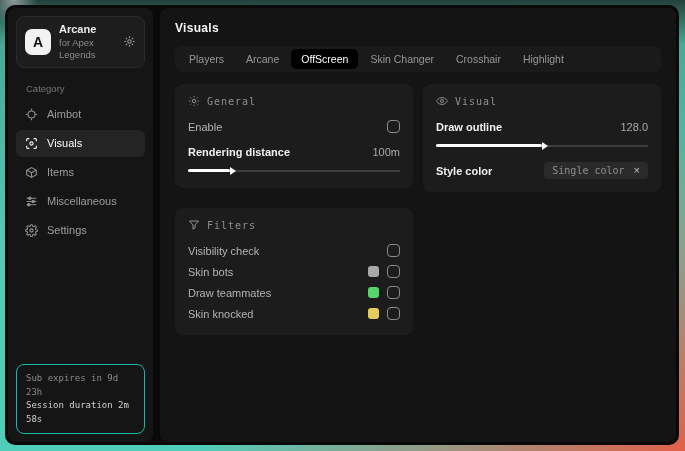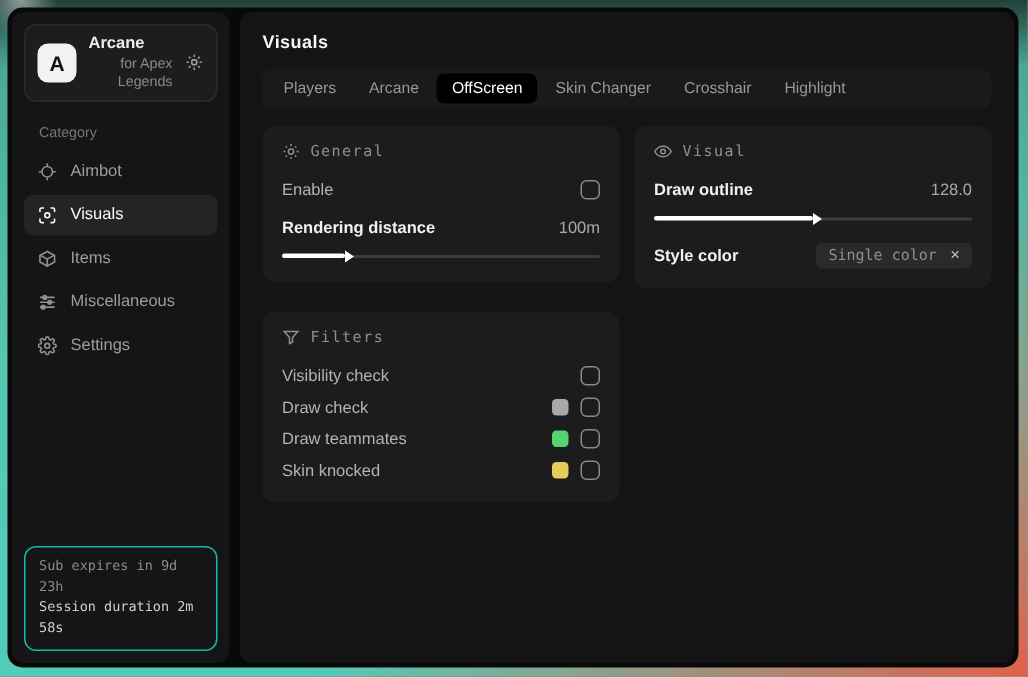--- a/index.html
+++ b/index.html
@@ -26,21 +26,21 @@
     background:#1d1d1d; border:1px solid #2a2a2a; border-radius:8px;
     display:flex; align-items:center; gap:8px; padding:6px 8px;
   }
   .logo-badge{
     width:26px; height:26px; background:#f2f2f2; border-radius:7px;
     color:#111; font-weight:bold; font-size:14px;
     display:flex; align-items:center; justify-content:center;
   }
   .logo-meta{ flex:1; line-height:1.25; }
   .logo-title{ color:#ededed; font-size:11px; font-weight:bold; }
-  .logo-sub{ color:#8a8a8a; font-size:9.5px;text-align:right; }
+  .logo-sub{ color:#8a8a8a; font-size:9.5px; }
   .logo-action{ color:#9a9a9a; display:flex; cursor:pointer; }
   .cat-label{ color:#767676; font-size:9.5px; margin:15px 10px 7px; }
   .nav{ display:flex; flex-direction:column; gap:2px; }
   .nav-item{
     display:flex; align-items:center; gap:9px; height:27px;
     padding:0 9px; border-radius:6px; color:#9d9d9d; font-size:11px;
     cursor:pointer;
   }
   .nav-item .ic{ display:flex; color:#8f8f8f; }
   .nav-item.active{ background:#242424; color:#fafafa; }
@@ -239,21 +239,21 @@
           </div>
 
           <div class="row">
             <span class="lbl">Visibility check</span>
             <span class="controls">
               <span class="checkbox"></span>
             </span>
           </div>
 
           <div class="row">
-            <span class="lbl">Draw check</span>
+            <span class="lbl">Skin bots</span>
             <span class="controls">
               <span class="swatch" style="background: rgb(168, 168, 168);"></span>
               <span class="checkbox"></span>
             </span>
           </div>
 
           <div class="row">
             <span class="lbl">Draw teammates</span>
             <span class="controls">
               <span class="swatch" style="background: rgb(85, 212, 110);"></span>

